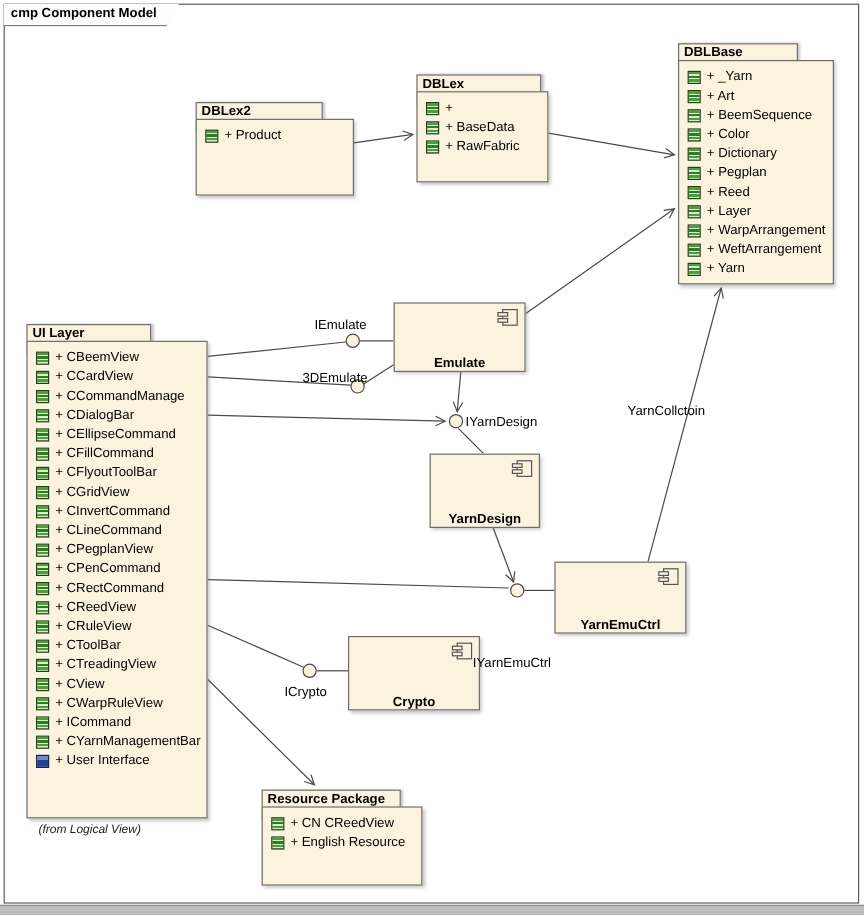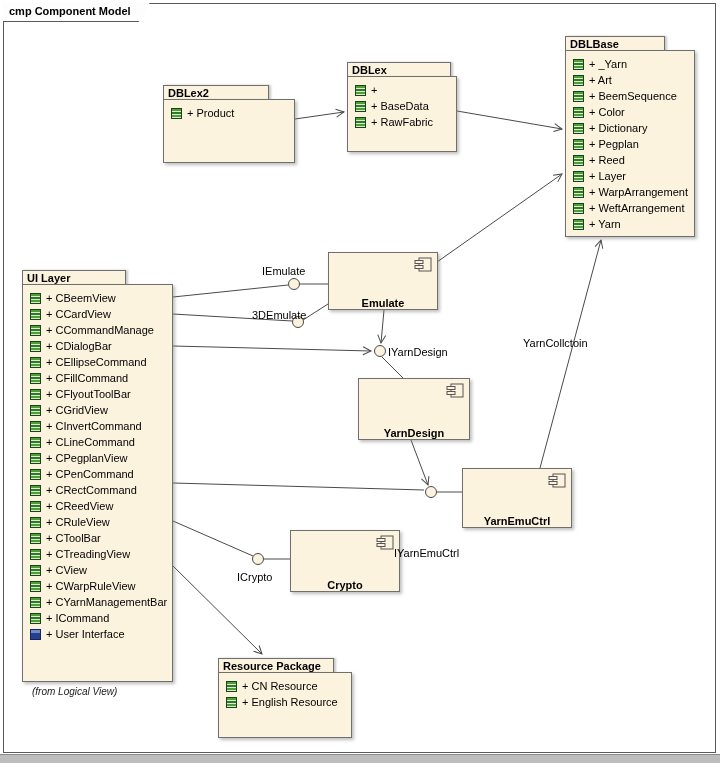--- a/index.html
+++ b/index.html
@@ -243,63 +243,63 @@
           <div class="item">
           <span class="item-icon"></span>
           <span>+ CView</span>
         </div>
           <div class="item">
           <span class="item-icon"></span>
           <span>+ CWarpRuleView</span>
         </div>
           <div class="item">
           <span class="item-icon"></span>
+          <span>+ ICommand</span>
+        </div>
+          <div class="item">
+          <span class="item-icon"></span>
           <span>+ CYarnManagementBar</span>
-        </div>
-          <div class="item">
-          <span class="item-icon"></span>
-          <span>+ ICommand</span>
         </div>
           <div class="item">
           <span class="item-icon ui-icon"></span>
           <span>+ User Interface</span>
         </div>
         </div>
     </div>
   </div>
   <div class="pkg-note" style="left:32px; top:686px;">(from Logical View)</div>
 
   <div class="pkg" style="left:218px; top:658px; width:134px; height:80px;">
     <div class="pkg-tab" style="width:116px;">
       <span>Resource Package</span>
     </div>
     <div class="pkg-body">
       <div>
           <div class="item">
           <span class="item-icon"></span>
-          <span>+ CN Resource</span>
+          <span>+ CN CReedView</span>
         </div>
           <div class="item">
           <span class="item-icon"></span>
           <span>+ English Resource</span>
         </div>
         </div>
     </div>
   </div>
 
   <div class="comp" style="left:328px; top:252px; width:110px; height:58px;">
     <span>Emulate</span>
     <svg class="comp-glyph" viewBox="0 0 18 16">
       <rect x="5" y="1" width="12" height="13" fill="#fcf3de" stroke="#555" stroke-width="1"></rect>
       <rect x="1" y="3.5" width="8" height="3" fill="#fcf3de" stroke="#555" stroke-width="1"></rect>
       <rect x="1" y="8.5" width="8" height="3" fill="#fcf3de" stroke="#555" stroke-width="1"></rect>
     </svg>
   </div>
 
-  <div class="comp" style="left:358px; top:378px; width:112px; height:62px;">
+  <div class="comp" style="left:358px; top:378px; width:92px; height:62px;">
     <span>YarnDesign</span>
     <svg class="comp-glyph" viewBox="0 0 18 16">
       <rect x="5" y="1" width="12" height="13" fill="#fcf3de" stroke="#555" stroke-width="1"></rect>
       <rect x="1" y="3.5" width="8" height="3" fill="#fcf3de" stroke="#555" stroke-width="1"></rect>
       <rect x="1" y="8.5" width="8" height="3" fill="#fcf3de" stroke="#555" stroke-width="1"></rect>
     </svg>
   </div>
 
   <div class="comp" style="left:462px; top:468px; width:110px; height:60px;">
     <span>YarnEmuCtrl</span>

